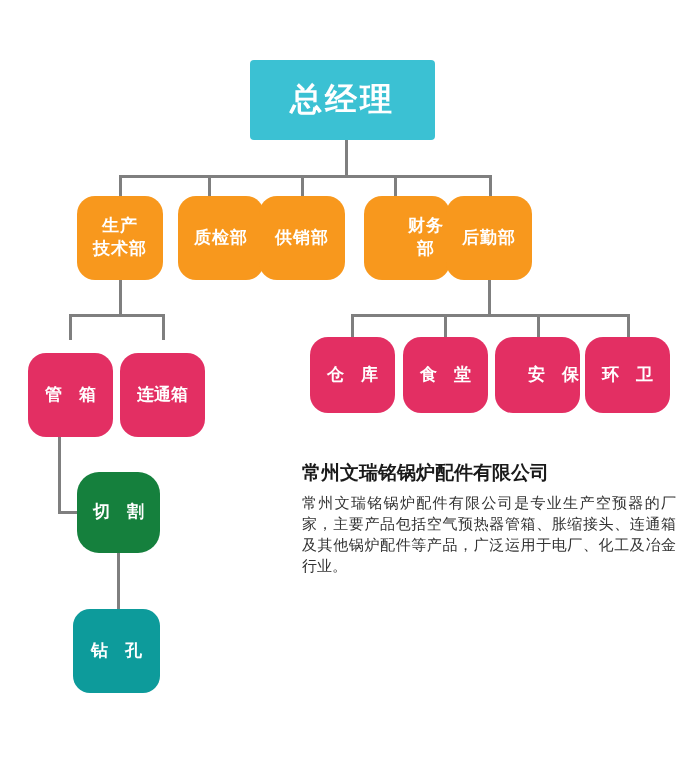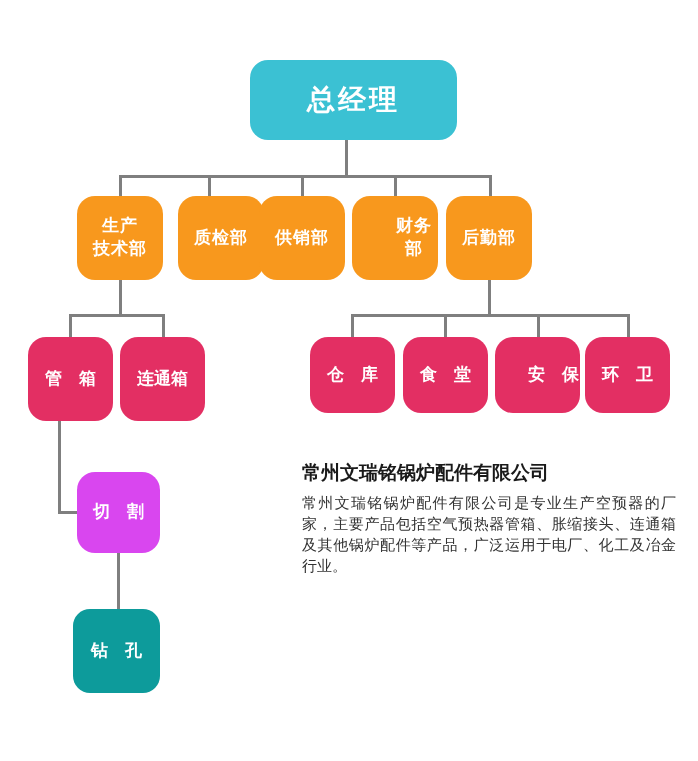--- a/index.html
+++ b/index.html
@@ -23,34 +23,34 @@
     color: #ffffff;
     font-weight: 700;
     text-align: center;
     white-space: pre-line;
     border-radius: 18px;
     line-height: 1.35;
   }
   .cyan   { background: #3bc1d3; }
   .orange { background: #f8981d; }
   .pink   { background: #e32f63; }
-  .blue   { background: #d946ef; }
+  .blue   { background: #15803d; border-radius: 22px; }
   .teal   { background: #0d9b9b; }
 
-  .n-root   { left: 250px; top: 60px;  width: 207px; height: 80px; border-radius: 18px; font-size: 28px; letter-spacing: 3px; }
+  .n-root   { left: 250px; top: 60px;  width: 185px; height: 80px; border-radius: 4px; font-size: 32px; letter-spacing: 3px; }
 
   .n-dept   { top: 196px; width: 86px; height: 84px; font-size: 17px; letter-spacing: 1px; }
   .n-dept1  { left: 77px;  }
   .n-dept2  { left: 178px; }
   .n-dept3  { left: 259px; }
-  .n-dept4  { left: 352px; padding-left: 38px; }
+  .n-dept4  { left: 364px; padding-left: 38px; }
   .n-dept5  { left: 446px; }
 
   .n-sub    { top: 337px; width: 85px; font-size: 17px; }
-  .n-sub-l  { height: 84px; }
+  .n-sub-l  { height: 84px; margin-top: 16px; }
   .n-sub-r  { height: 76px; }
   .n-guan   { left: 28px;  }
   .n-lian   { left: 120px; }
   .n-cang   { left: 310px; }
   .n-shi    { left: 403px; }
   .n-an     { left: 495px; padding-left: 32px; }
   .n-huan   { left: 585px; }
 
   .n-qie    { left: 77px; top: 472px; width: 83px; height: 81px; font-size: 17px; }
   .n-zuan   { left: 73px; top: 609px; width: 87px; height: 84px; font-size: 17px; border-radius: 17px; }

